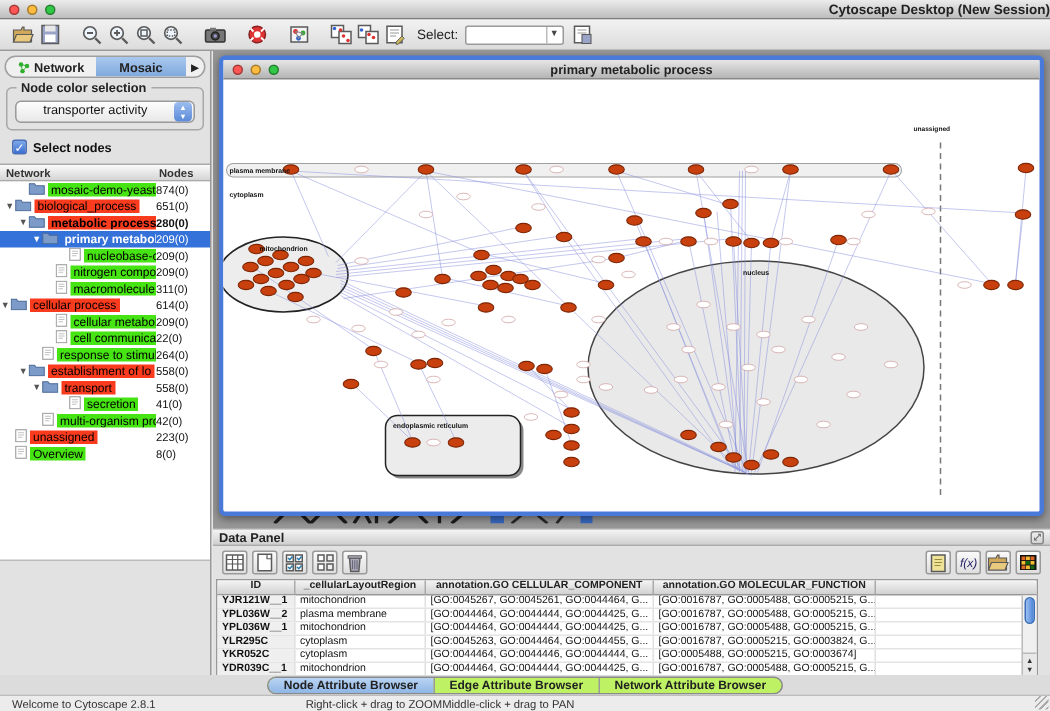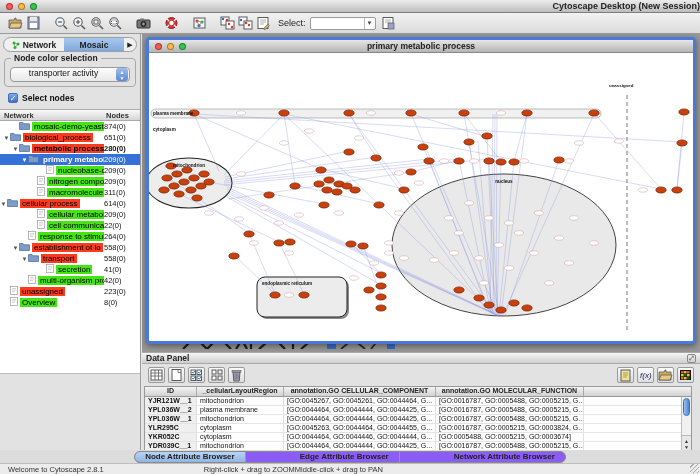--- a/index.html
+++ b/index.html
@@ -102,21 +102,21 @@
   .dt-row .col-id { background:#efefef; font-weight:bold; }
   .dscroll { position:absolute; right:0; top:10px; bottom:0; width:10px; background:#f0f0f0; border-left:1px solid #bbb; }
   .dthumb { position:absolute; top:1px; left:1px; width:7px; height:18px; border-radius:4px;
     background:linear-gradient(90deg,#9cc0f2,#4a84d8); border:1px solid #3a6db8; }
   .darrows { position:absolute; bottom:0; left:0; width:9px; height:16px; font-size:5px; color:#333;
     display:flex; flex-direction:column; align-items:center; justify-content:center; background:#e8e8e8; border-top:1px solid #bbb; }
 
   
   .south { position:absolute; left:0; top:450px; width:700px; height:13px; background:#dcdcdc;
     display:flex; align-items:center; justify-content:center; }
-  .seg { display:flex; height:12px; border:1px solid #8a8a8a; border-radius:7px; overflow:hidden; background:#8b5cf6;gap:44px; }
+  .seg { display:flex; height:12px; border:1px solid #8a8a8a; border-radius:7px; overflow:hidden; background:#bef264; }
   .seg .segbtn { padding:0 10px; font-size:8px; font-weight:bold; color:#222; display:flex; align-items:center;
     border-right:1px solid #9a9a9a; }
   .seg .segbtn:last-child { border-right:none; }
   .seg .segbtn.sel { background:linear-gradient(#b9d4f2,#8fb6e6); }
   .statusbar { position:absolute; left:0; top:463px; width:700px; height:11px; background:#ececec;
     border-top:1px solid #bdbdbd; font-size:7.5px; color:#333; display:flex; align-items:center; }
   .statusbar span { margin-right:0; }
   .st1 { margin-left:8px; } .st2 { margin-left:100px; } .st3 { }
   .grip { position:absolute; right:1px; bottom:1px; width:9px; height:9px;
     background:repeating-linear-gradient(135deg,transparent 0 2px,#aaa 2px 3px); }

